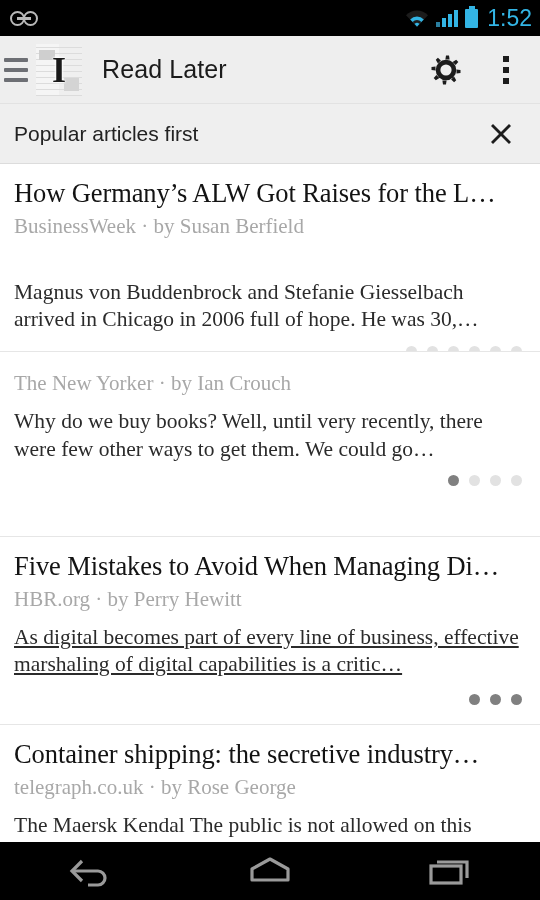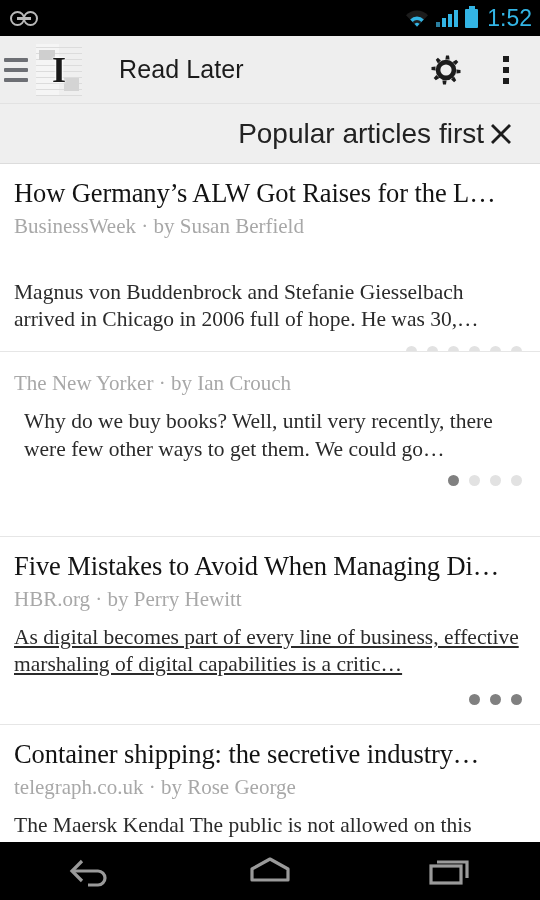--- a/index.html
+++ b/index.html
@@ -54,32 +54,32 @@
       linear-gradient(to bottom, transparent 3px, #d8d8d8 3px, #d8d8d8 4px, transparent 4px) 0 0/100% 6px,
       linear-gradient(to right, #f6f6f6 0 50%, #efefef 50% 100%);
   }
   .paper-bg:before{ content:""; position:absolute; left:3px; top:6px; width:16px; height:10px; background:#c9c9c9;}
   .paper-bg:after{ content:""; position:absolute; right:3px; bottom:5px; width:15px; height:13px; background:#cfcfcf;}
   .appicon .ltr{
     position:relative; z-index:2; font-family:"Liberation Serif", serif;
     font-size:36px; font-weight:bold; color:#1a1a1a; line-height:1;
     text-shadow:0 0 3px #fff, 0 0 3px #fff, 0 0 2px #fff;
   }
-  .tb-title{ font-size:25px; color:#1b1b1b; margin-left:37px; flex:1; letter-spacing:0.1px;}
+  .tb-title{ font-size:25px; color:#1b1b1b; margin-left:20px; flex:1; letter-spacing:0.1px;}
   .tb-actions{ display:flex; align-items:center; gap:0; padding-right:4px;}
   .icon-btn{ width:60px; height:68px; display:flex; align-items:center; justify-content:center; cursor:pointer;}
   .dots-v{ display:flex; flex-direction:column; gap:5px; align-items:center;}
   .dots-v span{ width:6px; height:6px; background:#1c1c1c;}
 
   
   .banner{
     height:60px; background:#efefef; display:flex; align-items:center;
     padding:0 22px 0 14px; border-bottom:1px solid #dcdcdc;
   }
-  .banner-text{ flex:1; font-size:28px; color:#222;text-align:right; }
+  .banner-text{ flex:1; font-size:21px; color:#222; }
   .banner-close{ width:34px; height:34px; display:flex; align-items:center; justify-content:center; cursor:pointer;}
 
   
   .list{ background:#fff; }
   .article{
     padding:14px 14px 0 14px; border-bottom:1px solid #e6e6e6; position:relative;
     background:#fff; overflow:hidden;
   }
   .a-title{
     font-family:"Liberation Serif", serif; font-size:26.5px; color:#131313;
@@ -195,21 +195,21 @@
           <i></i>
           <i></i>
           <i></i>
           <i></i>
           <i></i>
       </div>
     </div>
 
     <div class="article" style="height:185px;">
       <div class="a-meta">The New Yorker · by Ian Crouch</div>
-      <div class="a-excerpt" style="height:55px;margin-left:10px;">Why do we buy books? Well, until very recently, there were few other ways to get them. We could go…</div>
+      <div class="a-excerpt" style="height:55px;">Why do we buy books? Well, until very recently, there were few other ways to get them. We could go…</div>
       <div class="a-dots">
         <i class="on"></i>
           <i></i>
           <i></i>
           <i></i>
       </div>
     </div>
 
     <div class="article" style="height:188px;">
       <div class="a-title">Five Mistakes to Avoid When Managing Di…</div>

